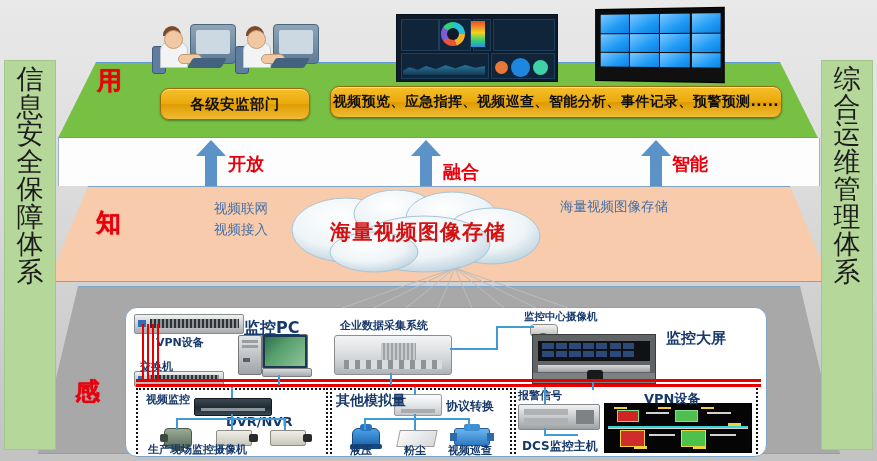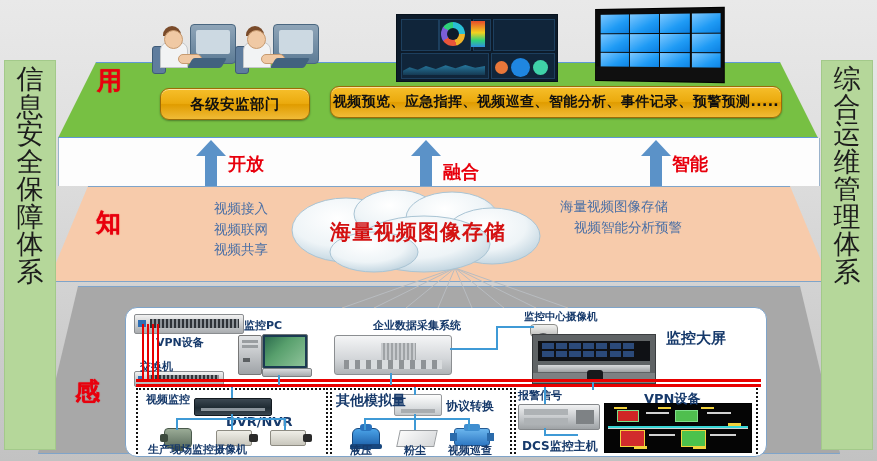--- a/index.html
+++ b/index.html
@@ -361,27 +361,25 @@
         <ellipse cx="168" cy="28" rx="46" ry="26"></ellipse>
         <ellipse cx="208" cy="46" rx="48" ry="28"></ellipse>
         <ellipse cx="140" cy="54" rx="66" ry="28"></ellipse>
         <ellipse cx="90" cy="62" rx="44" ry="20"></ellipse>
       </g>
     </svg>
     <div id="cloud-text">海量视频图像存储</div>
   </div>
 
   <div class="cloud-side" id="cloud-left">
+    <div>视频联网</div>
     <div>视频接入</div>
-    <div>视频联网</div>
-    <div>视频共享</div>
   </div>
   <div class="cloud-side" id="cloud-right">
     <div>海量视频图像存储</div>
-    <div style="padding-left:14px;">视频智能分析预警</div>
   </div>
 
   <div id="fan">
     <svg width="250" height="40" viewBox="0 0 250 40">
       <g stroke="#b8bcc0" stroke-width="1" fill="none">
         <line x1="125" y1="0" x2="12" y2="40"></line>
         <line x1="125" y1="0" x2="44" y2="40"></line>
         <line x1="125" y1="0" x2="76" y2="40"></line>
         <line x1="125" y1="0" x2="108" y2="40"></line>
         <line x1="125" y1="0" x2="142" y2="40"></line>
@@ -407,33 +405,33 @@
         <div class="ports"></div>
       </div>
     <div class="cap" style="left:30px;top:27px;font-size:11px;">VPN设备</div>
 
     <div class="rack dev" style="left:8px;top:63px;width:88px;height:14px;">
       <div class="led"></div>
         <div class="ports"></div>
       </div>
     <div class="cap" style="left:14px;top:51px;font-size:11px;">交换机</div>
 
-    <div class="cap" style="left:118px;top:10px;font-size:11px;">监控PC</div>
+    <div class="cap" style="left:118px;top:10px;font-size:16px;text-decoration:underline;">监控PC</div>
     <div class="tower dev" style="left:112px;top:27px;width:22px;height:38px;">
       <div style="position:absolute;left:3px;top:4px;width:16px;height:3px;background:#9a9ea1;"></div>
       <div style="position:absolute;left:3px;top:9px;width:16px;height:3px;background:#9a9ea1;"></div>
       <div style="position:absolute;left:4px;top:22px;width:7px;height:4px;background:#5b5f62;"></div>
     </div>
     <div class="monitor dev" style="left:136px;top:26px;width:44px;height:33px;">
         <div class="scr"></div>
       </div>
     <div class="kbd dev" style="left:136px;top:60px;width:48px;height:7px;"></div>
     <div class="blueline" style="left:152px;top:67px;width:2px;height:10px;"></div>
 
-    <div class="cap" style="left:214px;top:10px;font-size:11px;margin-left:33px;">企业数据采集系统</div>
+    <div class="cap" style="left:214px;top:10px;font-size:11px;">企业数据采集系统</div>
     <div class="server dev" style="left:208px;top:27px;width:116px;height:38px;">
       <div class="vent"></div>
         <div class="conn"></div>
       </div>
     <div class="blueline" style="left:264px;top:65px;width:2px;height:12px;"></div>
     <div class="blueline" style="left:324px;top:40px;width:48px;height:2px;"></div>
     <div class="blueline" style="left:370px;top:18px;width:2px;height:24px;"></div>
     <div class="blueline" style="left:370px;top:18px;width:38px;height:2px;"></div>
 
     <div class="cap" style="left:398px;top:2px;font-size:10.5px;">监控中心摄像机</div>

